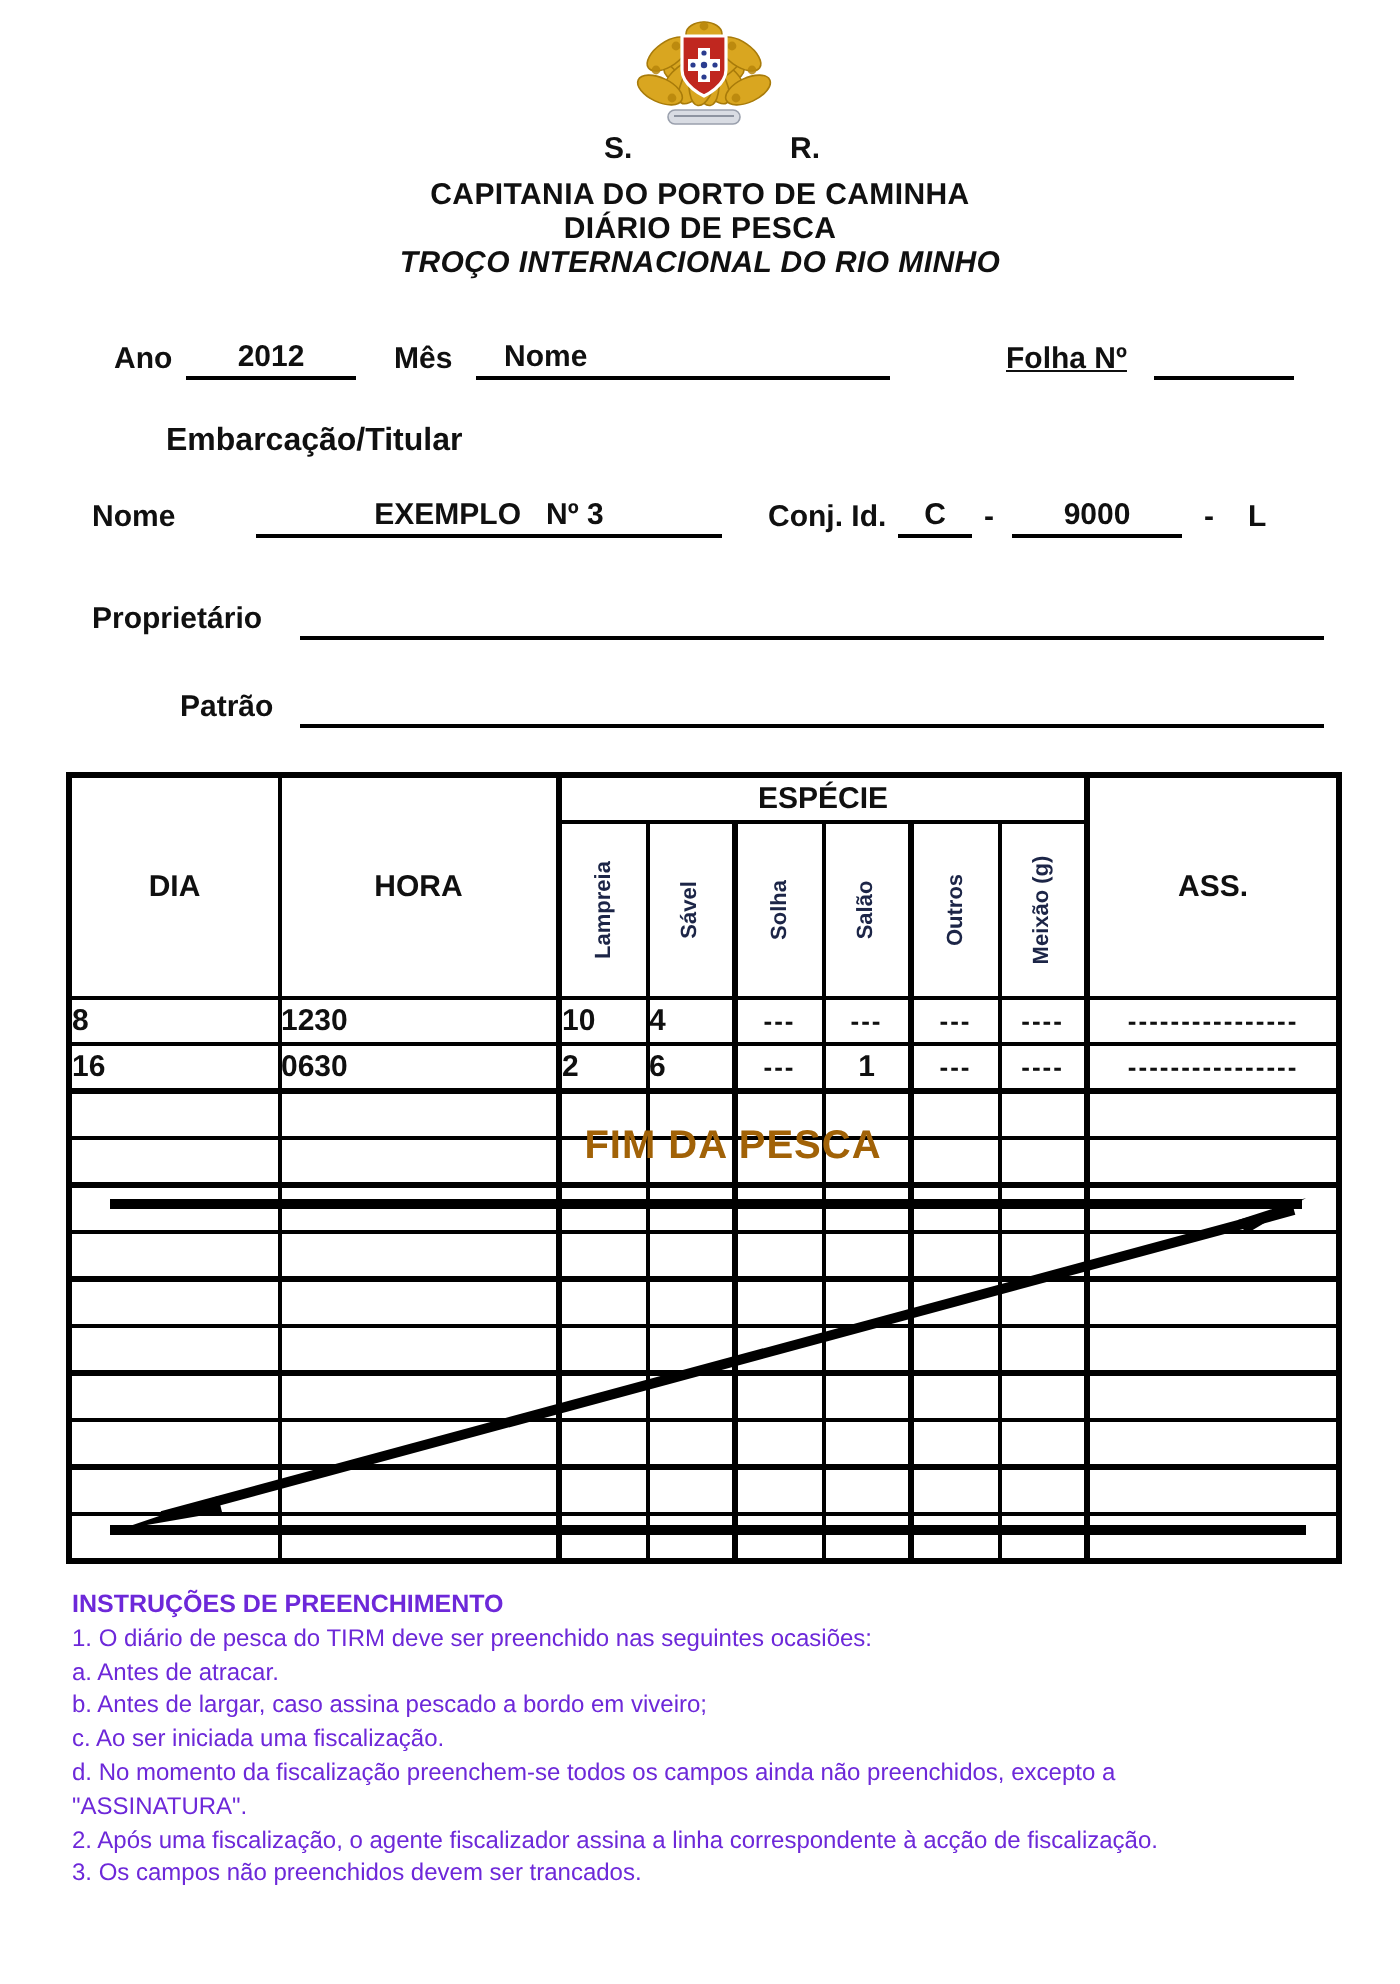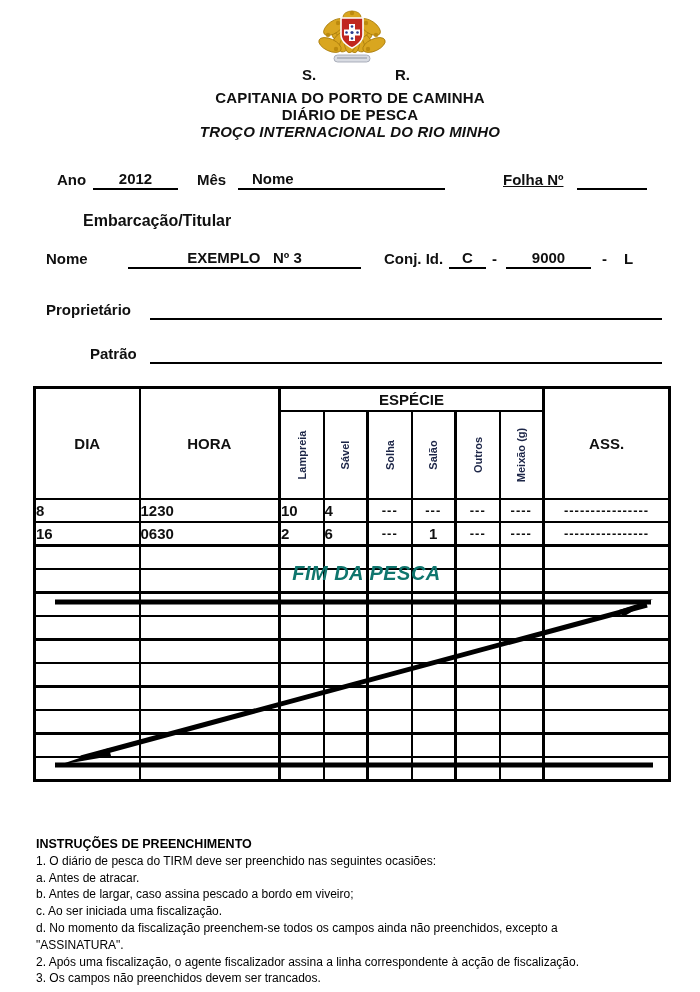--- a/index.html
+++ b/index.html
@@ -31,24 +31,24 @@
   td.c{height:21px;font-size:15px;font-weight:700;text-align:center;color:#101010;}
   td.l{text-align:left;padding-left:6px;}
   td.dash{letter-spacing:1px;font-size:13px;}
   .vr{border-right-width:3px !important;}
   .ol{border-left-width:3px !important;}
   .or{border-right-width:3px !important;}
   .ot{border-top-width:3px !important;}
   .ob{border-bottom-width:3px !important;}
   tr.thickb td{border-bottom-width:3px;}
   .fim{left:16px;top:176px;width:635px;text-align:center;font-size:20px;font-weight:700;
-    letter-spacing:.5px;color:#0f766e;pointer-events:none;font-style:italic;}
+    letter-spacing:.5px;color:#a16207;pointer-events:none;}
   .strike{left:0;top:0;pointer-events:none;}
   
-  .instr{left:36px;top:836px;width:645px;font-size:12px;line-height:16.8px;color:#000000;}
+  .instr{left:36px;top:794px;width:645px;font-size:12px;line-height:16.8px;color:#6d28d9;}
   .instr .ititle{font-weight:700;font-size:12.5px;}
 </style>
 </head>
 <body>
 
 <svg class="abs" style="left:292px;top:5px;" width="120" height="64" viewBox="0 0 120 64">
   <g>
 
     <g fill="#D9A620" stroke="#A87B0A" stroke-width="0.8">
       <ellipse cx="60" cy="30" rx="20" ry="8" transform="rotate(0 60 30)"></ellipse>

